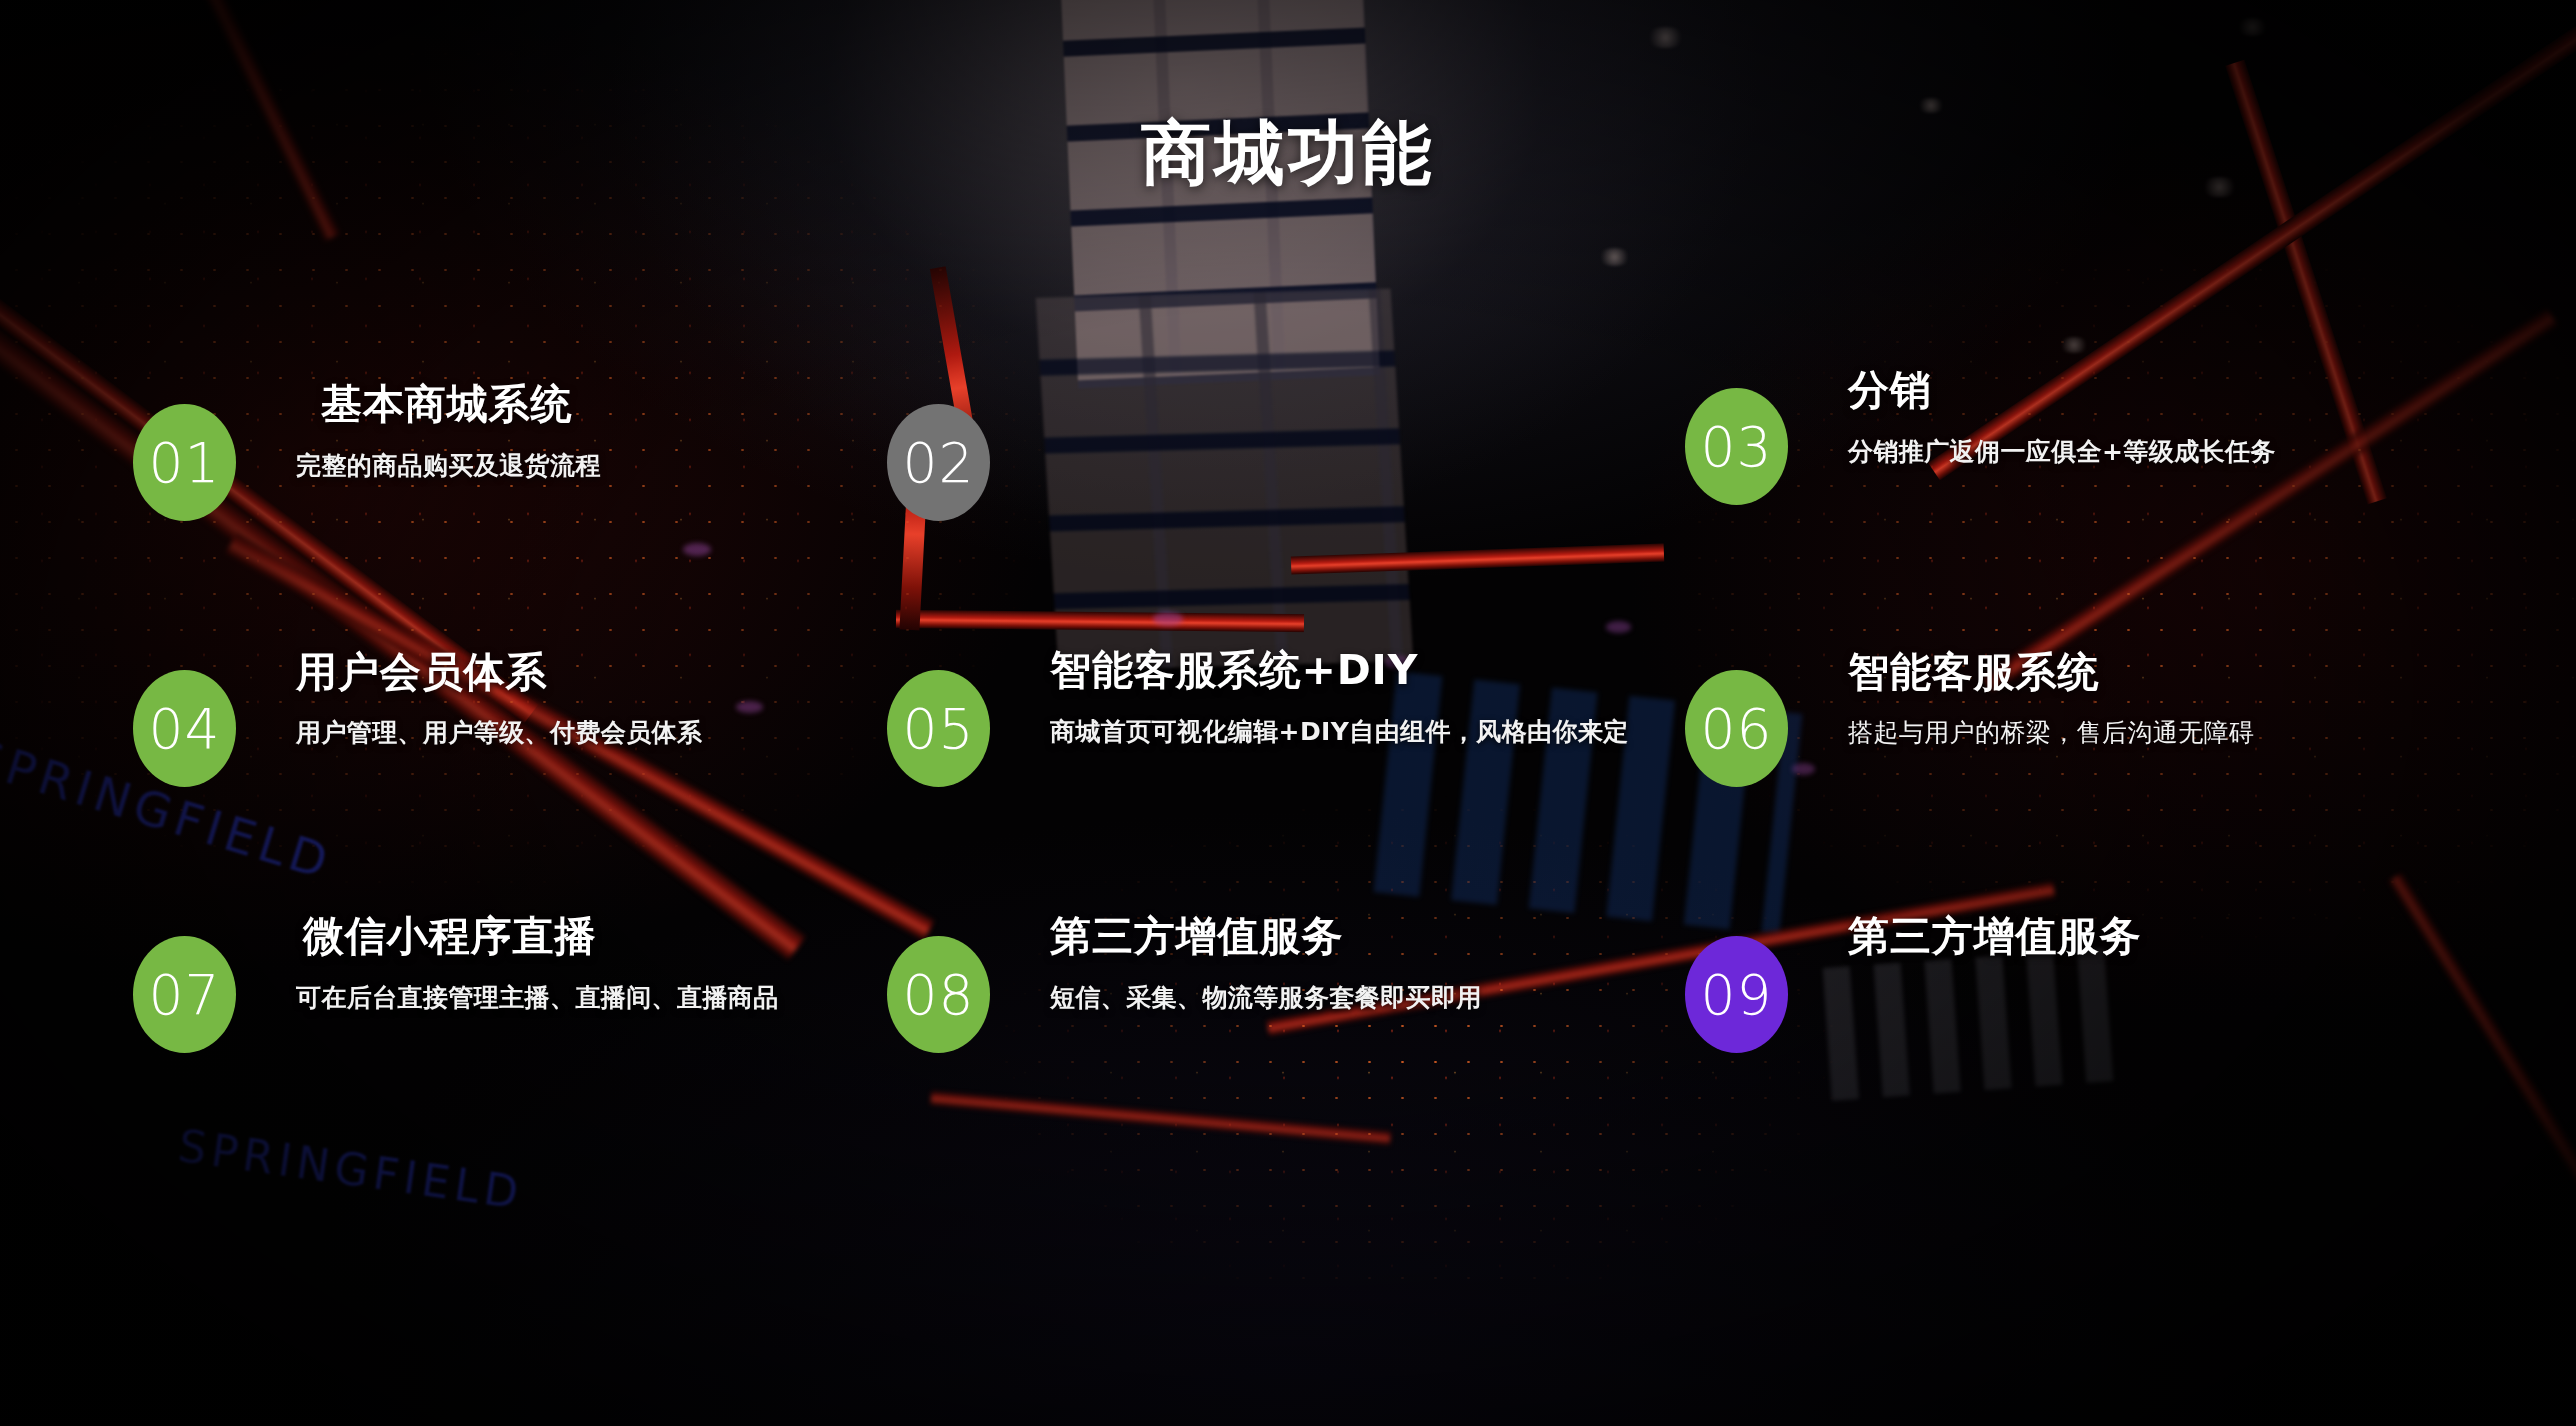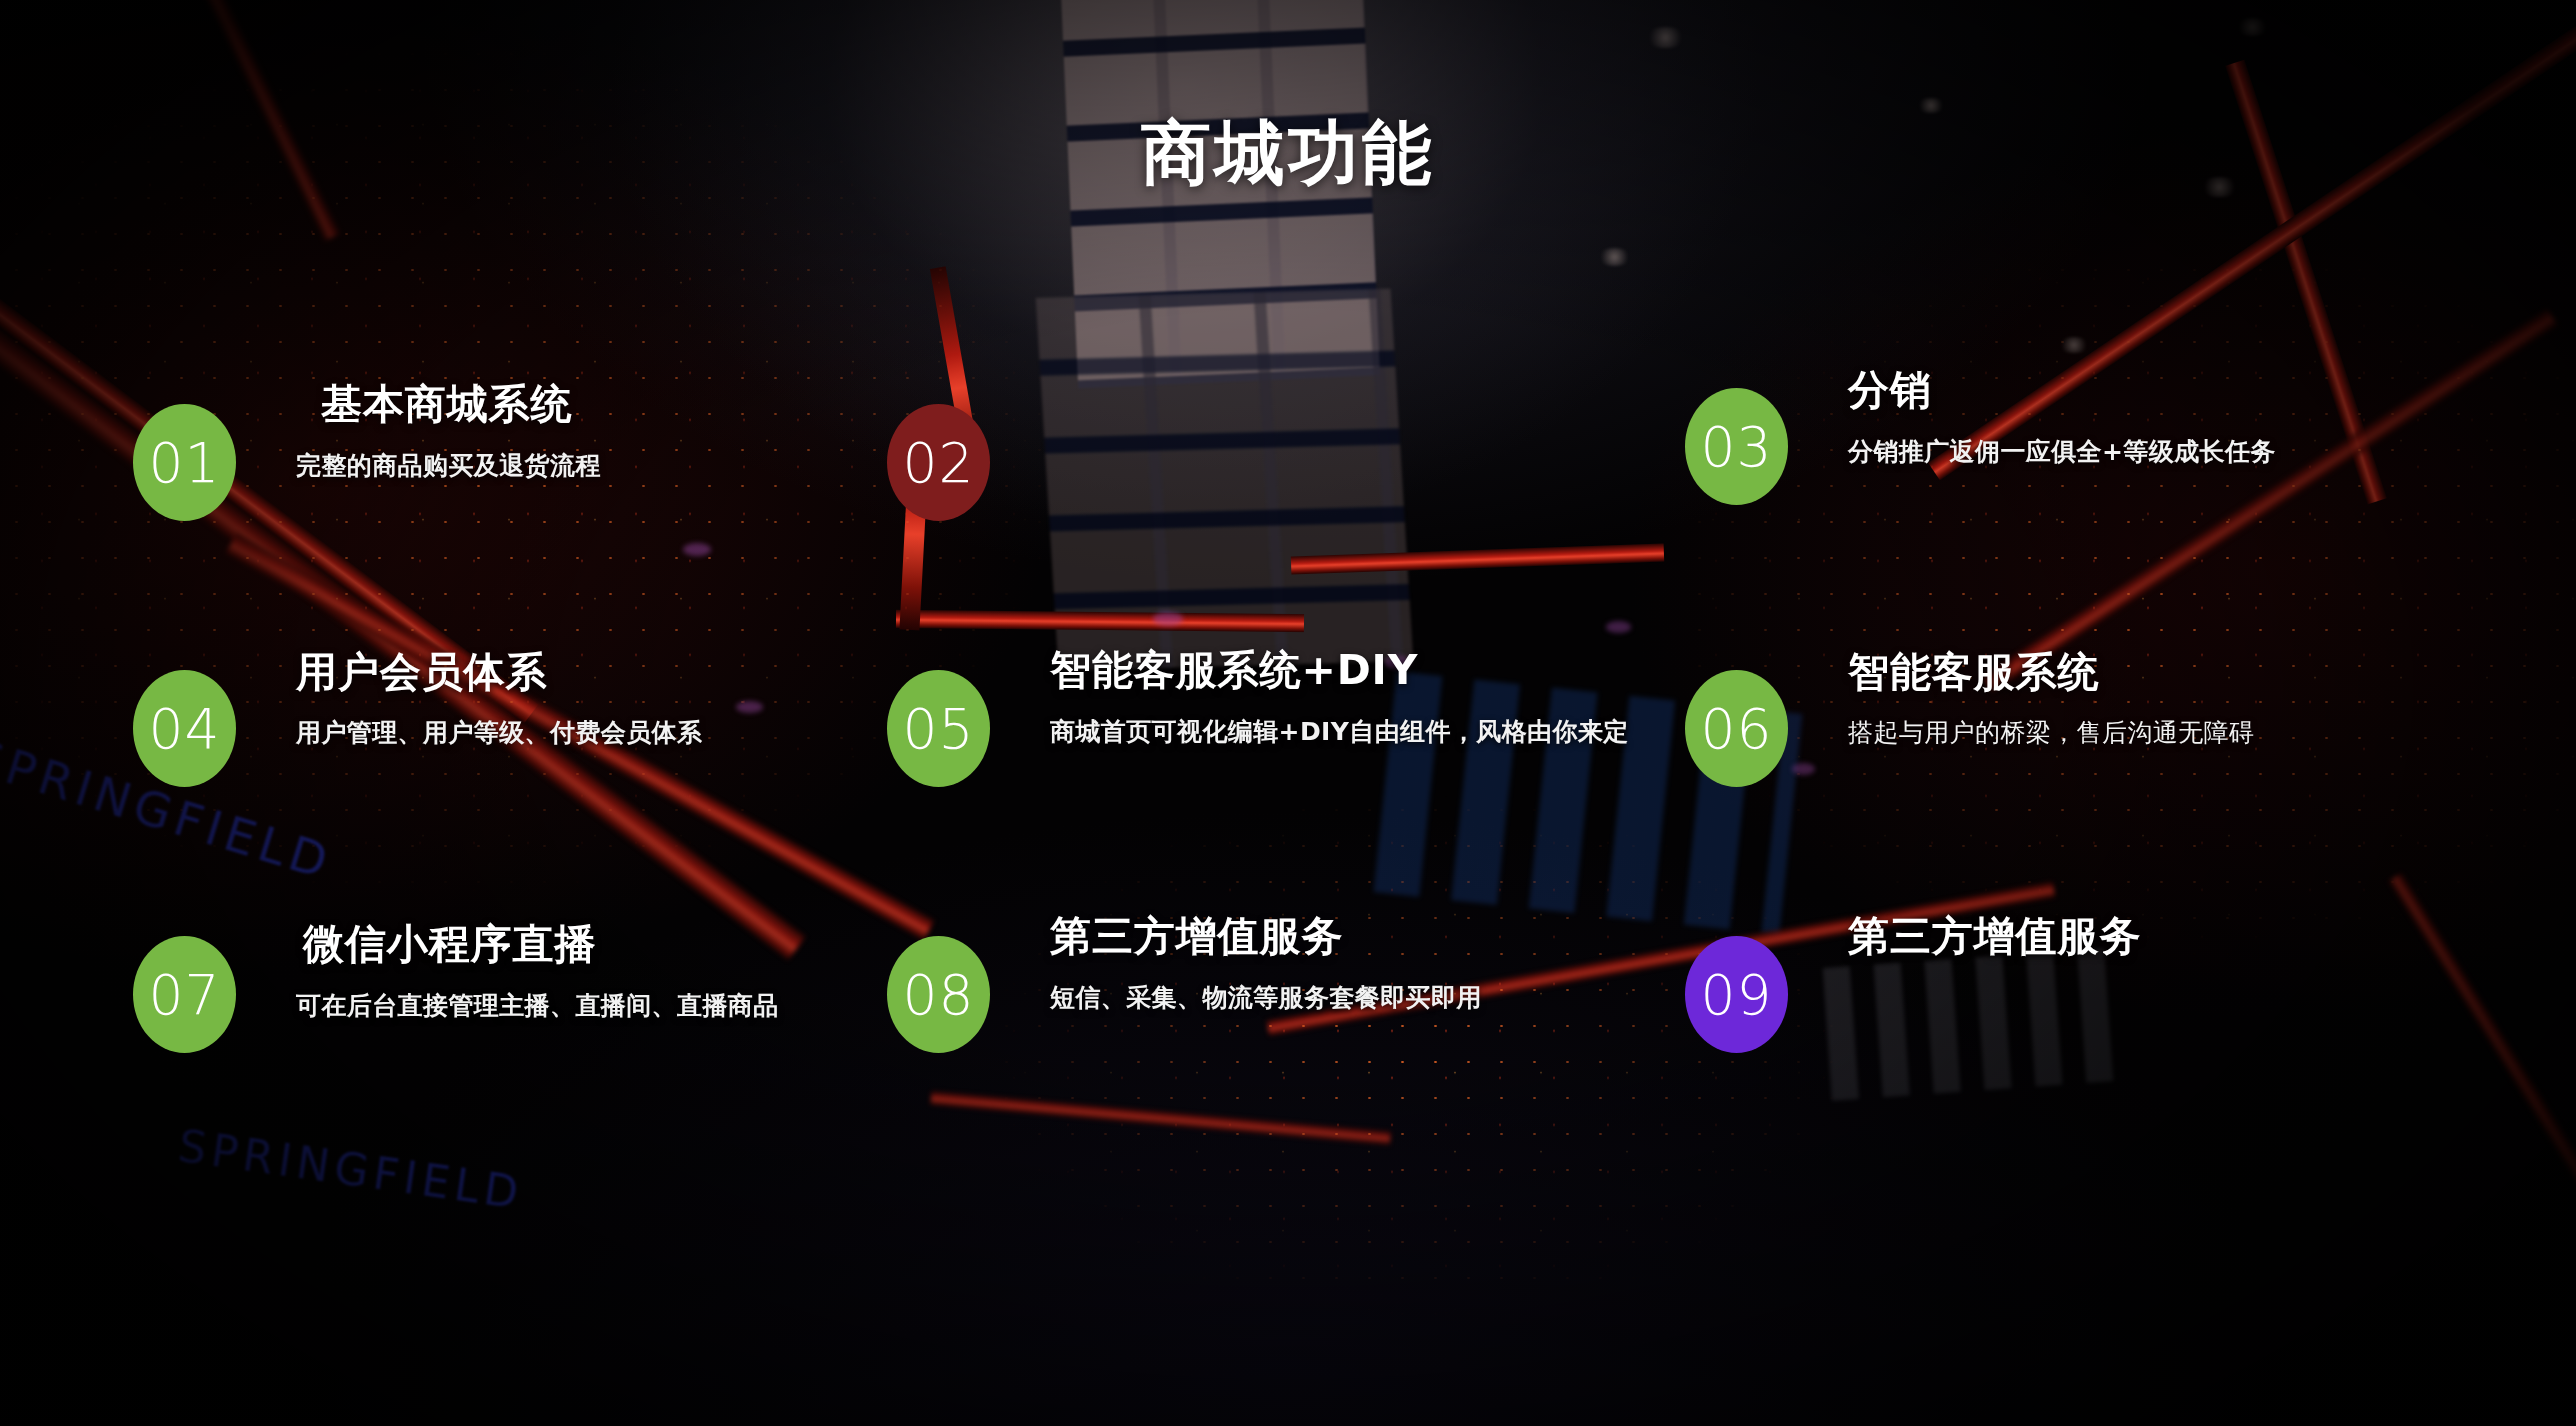--- a/index.html
+++ b/index.html
@@ -142,21 +142,21 @@
     text-shadow:0 1.8px 6.2px rgba(0,0,0,.8);
   }
   .item-desc.light{font-weight:400;}
 
   
   .r0 .col0 .item-title{margin-left:25px;}
   .r0 .col2 .badge{top:7px;}
   .r0 .col2 .txtwrap{top:-14px;}
   .r1 .col0 .txtwrap{top:1.8px;}
   .r1 .col2 .txtwrap{top:1.8px;}
-  .r2 .col0 .item-title{margin-left:7px;margin-top:8px;}
+  .r2 .col0 .item-title{margin-left:7px;}
 </style>
 </head>
 <body>
 
 <div id="slide">
 
   <div class="bg-base"></div>
   <div class="skylight"></div>
   <div class="skylight2"></div>
   <div class="bluepanels"></div>
@@ -202,21 +202,21 @@
 
     <div class="row r0">
       <div class="cell col0">
         <div class="badge" style="background: rgb(119, 184, 68);">01</div>
         <div class="txtwrap">
           <p class="item-title">基本商城系统</p>
           <p class="item-desc">完整的商品购买及退货流程</p>
         </div>
       </div>
       <div class="cell col1">
-        <div class="badge" style="background: #7f1d1d;">02</div>
+        <div class="badge" style="background: #737373;">02</div>
       </div>
       <div class="cell col2">
         <div class="badge" style="background: rgb(119, 184, 68);">03</div>
         <div class="txtwrap">
           <p class="item-title">分销</p>
           <p class="item-desc">分销推广返佣一应俱全+等级成长任务</p>
         </div>
       </div>
     </div>
 

